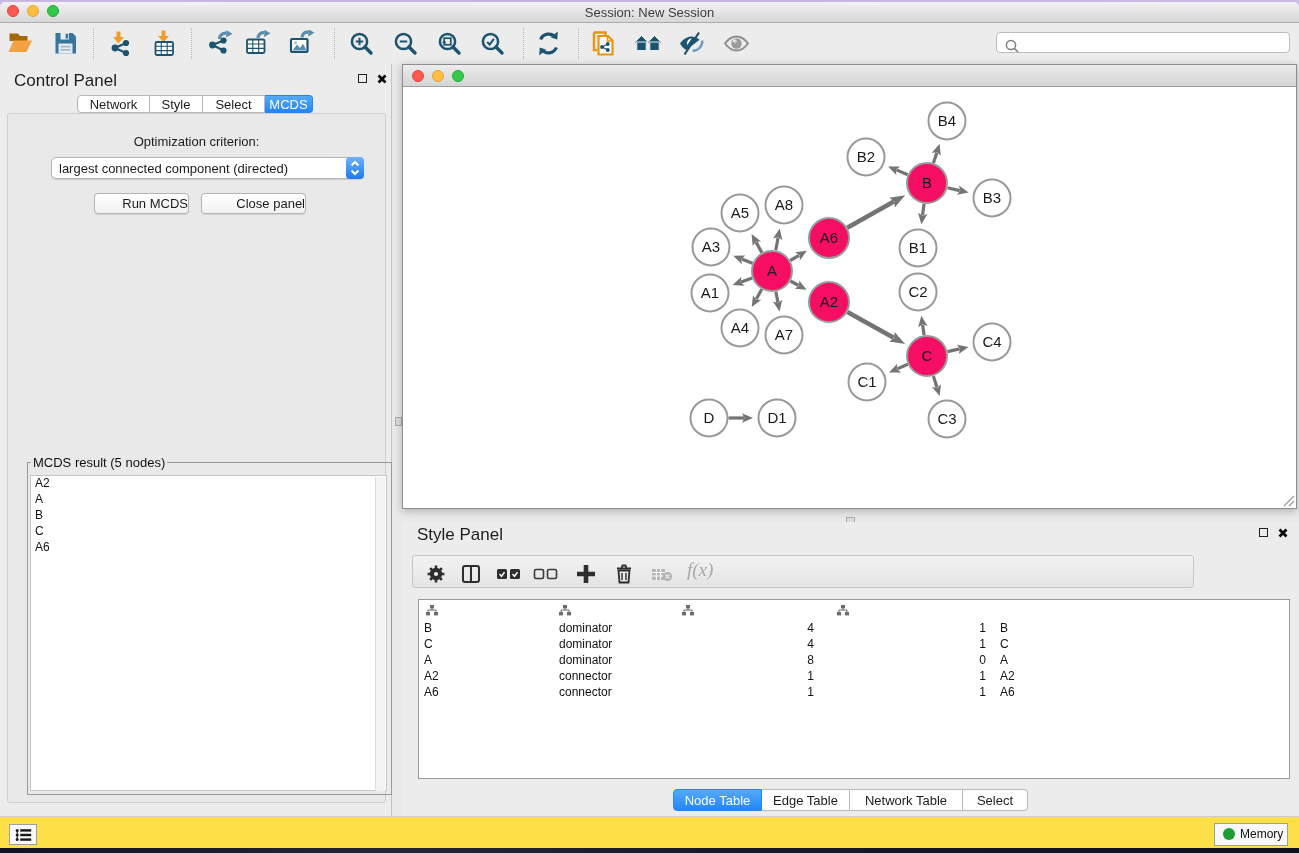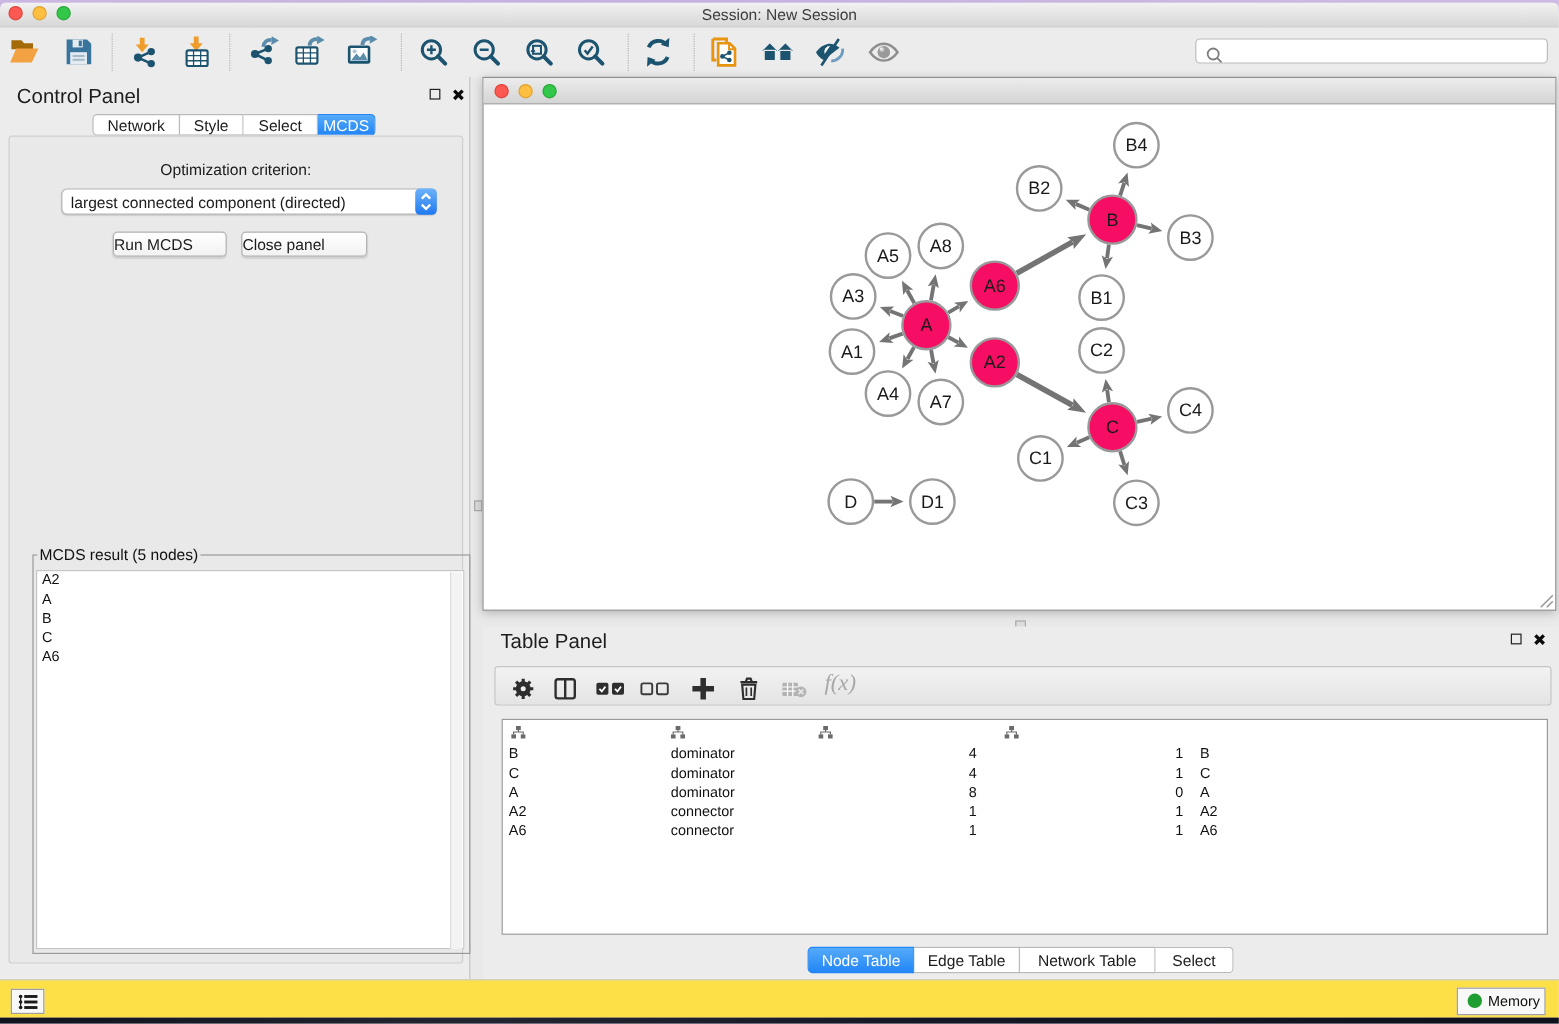--- a/index.html
+++ b/index.html
@@ -24,33 +24,33 @@
 .tabrow{position:absolute;display:flex;}
 .tab{height:18px;line-height:17px;font-size:13px;color:#1c1c1c;background:#fff;border:1px solid #b9b9b9;border-left:none;text-align:center;}
 .tab.first{border-left:1px solid #b9b9b9;border-radius:4px 0 0 4px;}
 .tab.last{border-radius:0 4px 4px 0;}
 .tab.sel{background:linear-gradient(#55aaf9,#2386f7);color:#fff;border-color:#2386f7;}
 #cpcontent{position:absolute;left:7px;top:49px;width:379px;height:690px;background:#e9e9e9;border:1px solid #cfcfcf;border-radius:3px;}
 #optlabel{position:absolute;left:0;width:100%;top:20px;text-align:center;font-size:13px;color:#1b1b1b;}
 #combo{position:absolute;left:43px;top:43px;width:313px;height:22px;background:#fff;border:1px solid #b5b5b5;border-radius:5px;box-shadow:0 1px 1px rgba(0,0,0,.12);}
 #combo .ctext{position:absolute;left:7px;top:3px;font-size:13px;color:#1b1b1b;}
 #combo .cap{position:absolute;right:-1px;top:-1px;width:18px;height:22px;border-radius:4px;background:linear-gradient(#6db3fb,#2079f0);}
-.btn{position:absolute;height:21px;background:linear-gradient(#ffffff,#f2f2f2);border:1px solid #b4b4b4;border-radius:4px;font-size:13px;color:#1b1b1b;text-align:left;line-height:19px;box-shadow:0 1px 1px rgba(0,0,0,.1);}
+.btn{position:absolute;height:21px;background:linear-gradient(#ffffff,#f2f2f2);border:1px solid #b4b4b4;border-radius:4px;font-size:13px;color:#1b1b1b;text-align:right;line-height:19px;box-shadow:0 1px 1px rgba(0,0,0,.1);}
 #fieldset{position:absolute;left:19px;top:348px;width:365px;height:333px;border:1px solid #9a9a9a;}
 #mbox{position:absolute;left:2px;top:12px;width:357px;height:316px;background:#fff;border:1px solid #c6c6c6;}
 #fieldset .legend{position:absolute;left:3px;top:-8px;background:#e9e9e9;padding:0 2px;font-size:13px;color:#111;}
 #mlist{position:absolute;left:4px;top:-1px;font-size:12px;color:#111;line-height:16px;}
 #mscroll{position:absolute;right:1px;top:1px;width:10px;height:314px;background:#f3f3f3;border-left:1px solid #dcdcdc;}
 
 #gwin{left:402px;top:64px;width:895px;height:445px;background:#fff;border:1px solid #8e8e8e;box-shadow:0 2px 8px rgba(0,0,0,.25);}
 #gtitle{position:absolute;left:0;top:0;width:100%;height:22px;background:linear-gradient(#ececec,#d4d4d4);border-bottom:1px solid #9f9f9f;}
 #gtitle .title{position:absolute;left:0;right:0;top:3px;text-align:center;font-size:13px;color:#2e2e2e;}
 
 #tpanel{left:402px;top:522px;width:897px;height:294px;background:#ececec;}
-#ttoolbar{position:absolute;left:10px;top:33px;width:881px;height:33px;background:linear-gradient(#f2f2f2,#e4e4e4);border:1px solid #c6c6c6;border-radius:3px;}
+#ttoolbar{position:absolute;left:10px;top:33px;width:782px;height:33px;background:linear-gradient(#f2f2f2,#e4e4e4);border:1px solid #c6c6c6;border-radius:3px;}
 #ttable{position:absolute;left:16px;top:77px;width:872px;height:180px;background:#fff;border:1px solid #9a9a9a;}
 #thead{position:absolute;left:0;top:0;height:21px;background:linear-gradient(#f8f8f8,#efefef);border-bottom:1px solid #c9c9c9;}
 .hcol{position:absolute;top:0;height:21px;border-right:1px solid #d2d2d2;font-size:12px;color:#1b1b1b;text-align:center;line-height:21px;}
 .trow{position:absolute;font-size:12px;color:#111;}
 .bottabs{position:absolute;display:flex;left:271px;top:267px;}
 .bottabs .tab{height:22px;line-height:21px;}
 
 #statusbar{left:0;top:816px;width:1299px;height:32px;background:#fde047;border-top:1px solid #cdcdcd;}
 #listbtn{position:absolute;left:9px;top:7px;width:28px;height:21px;background:#f8f8f8;border:1px solid #9f9f9f;}
 #membtn{position:absolute;left:1214px;top:6px;width:74px;height:23px;background:#f8f8f8;border:1px solid #9f9f9f;font-size:12px;color:#111;line-height:21px;}
@@ -312,21 +312,21 @@
 <text x="306" y="335" text-anchor="middle" font-size="15" fill="#1a1a1a">D</text>
 <text x="374" y="335" text-anchor="middle" font-size="15" fill="#1a1a1a">D1</text>
 
  </svg>
  <svg style="position:absolute;right:1px;bottom:1px;" width="13" height="13" viewBox="0 0 13 13">
       <path d="M12 2 L2 12 M12 7 L7 12" stroke="#9a9a9a" stroke-width="1.3"></path>
     </svg>
 </div>
 <div style="position:absolute;left:846px;top:517px;width:9px;height:7px;background:#dcdcdc;border:1px solid #a9a9a9;"></div>
 <div class="abs" id="tpanel">
- <div class="ptitle" style="left:15px;top:3px;">Table Panel</div>
+ <div class="ptitle" style="left:15px;top:3px;">Style Panel</div>
  <div class="wbtns" style="right:11px;top:4px;"><span class="floatbox"></span><span class="closex"><svg width="10" height="10" viewBox="0 0 10 10">
           <path d="M1.5 1.5 L8.5 8.5 M8.5 1.5 L1.5 8.5" stroke="#0a0a0a" stroke-width="2.8"></path>
         </svg></span></div>
  <div id="ttoolbar">
   <svg style="position:absolute;left:12px;top:7px;" width="22" height="22" viewBox="0 0 22 22">
    <g fill="#2e2e2e">
           <circle cx="11" cy="11" r="6.2"></circle>
    <g stroke="#2e2e2e" stroke-width="2.6">
             <path d="M11 2.6 v3 M11 16.4 v3 M2.6 11 h3 M16.4 11 h3 M5.06 5.06 l2.1 2.1 M14.84 14.84 l2.1 2.1 M16.94 5.06 l-2.1 2.1 M7.16 14.84 l-2.1 2.1"></path>
           </g>

